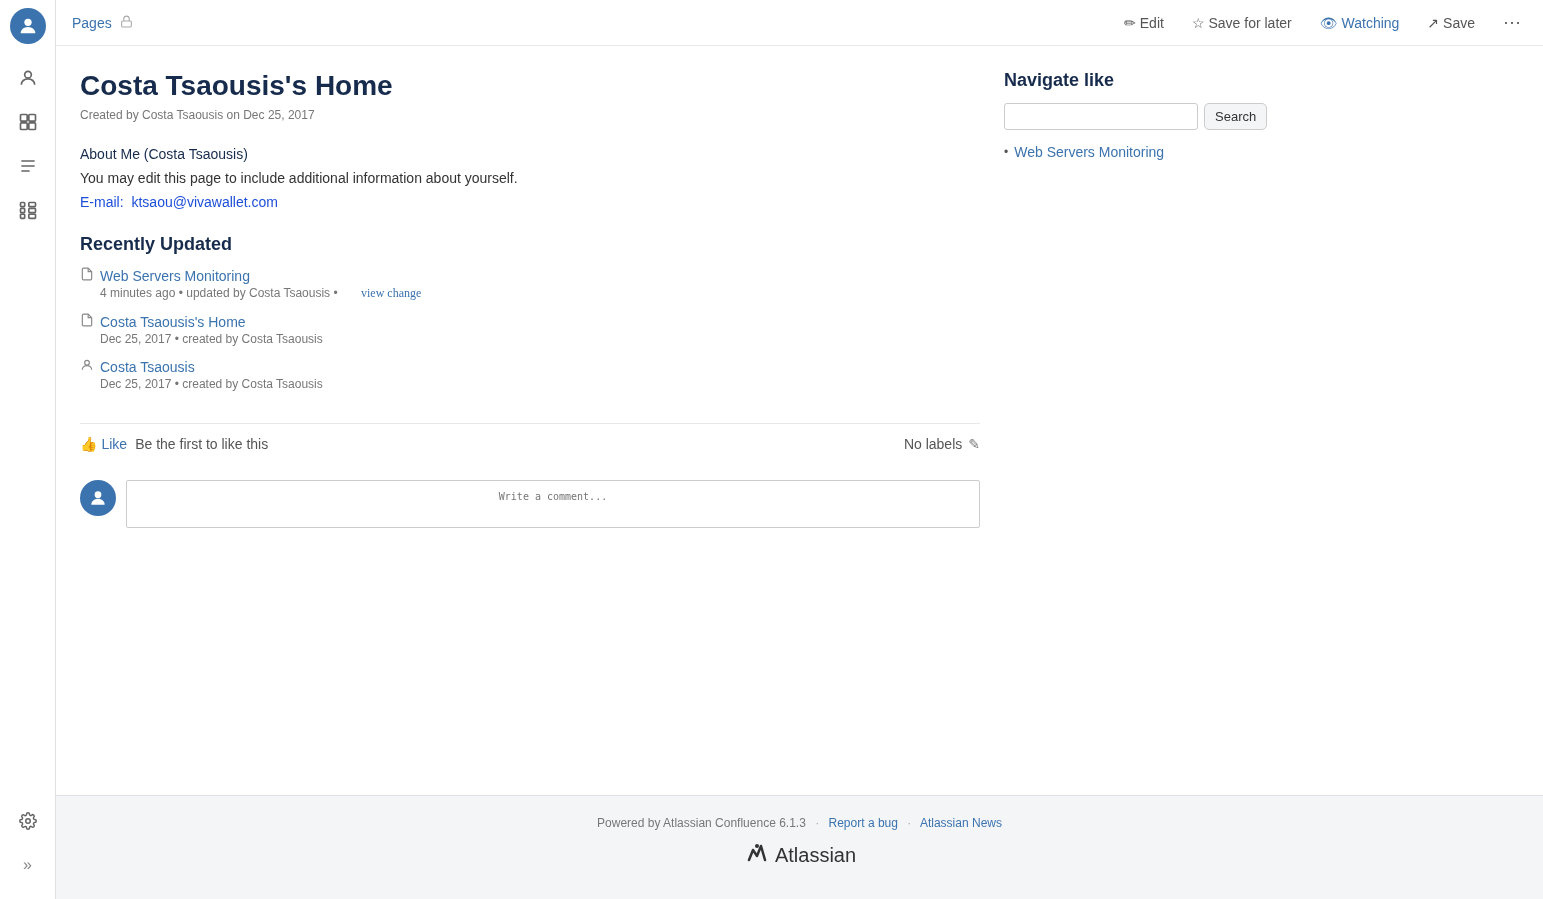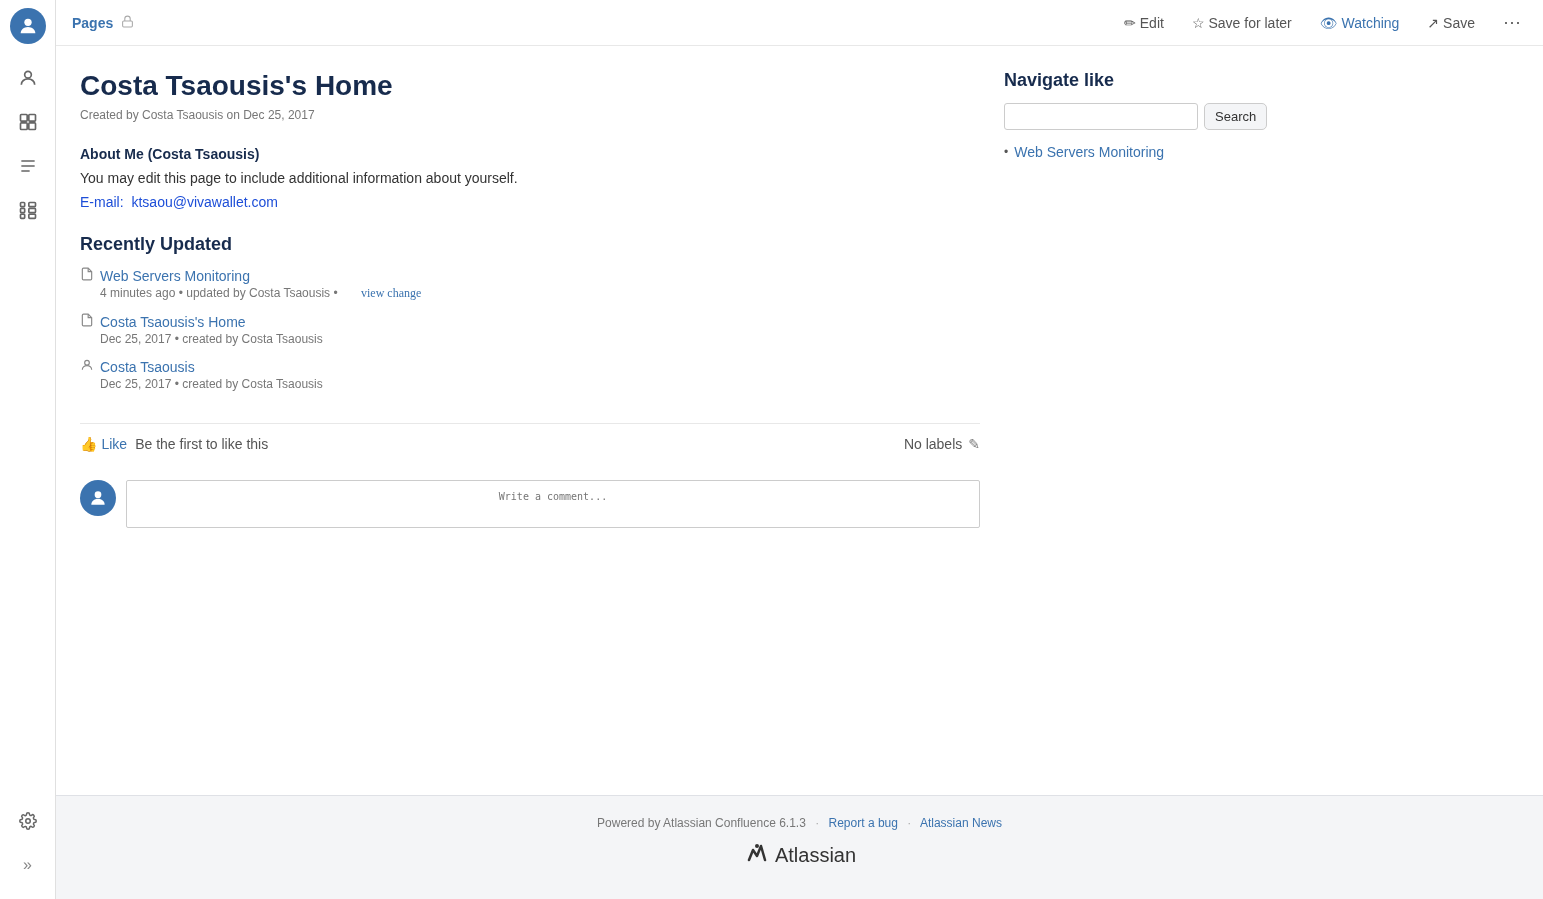--- a/index.html
+++ b/index.html
@@ -63,21 +63,20 @@
       border-bottom: 1px solid #e8e8e8;
       background: #fff;
       position: sticky;
       top: 0;
       z-index: 50;
     }
     .topbar-left {
       display: flex;
       align-items: center;
       gap: 8px;
-      font-weight: bold;
     }
     .breadcrumb-link {
       color: #3b73af;
       text-decoration: none;
       font-size: 14px;
       cursor: pointer;
     }
     .lock-icon { color: #aaa; font-size: 13px; }
     .topbar-actions {
       margin-left: auto;
@@ -124,21 +123,21 @@
       color: #172b4d;
       margin-bottom: 6px;
     }
     .page-meta {
       font-size: 12px;
       color: #777;
       margin-bottom: 24px;
     }
     .section-heading {
       font-size: 14px;
-      font-weight: 700;
+      font-weight: 400;
       color: #172b4d;
       margin-bottom: 8px;
     }
     .section-text {
       font-size: 14px;
       color: #333;
       margin-bottom: 8px;
     }
     .email-line {
       font-size: 14px;

